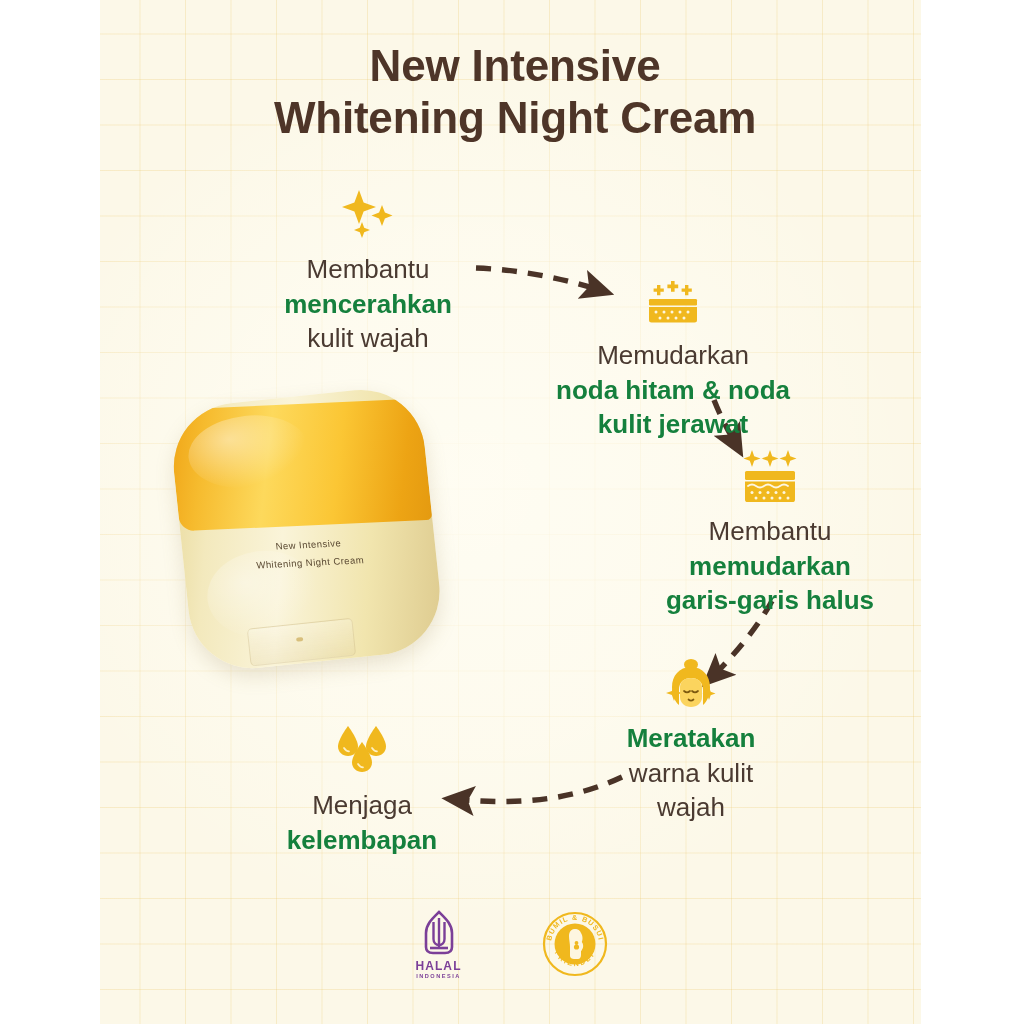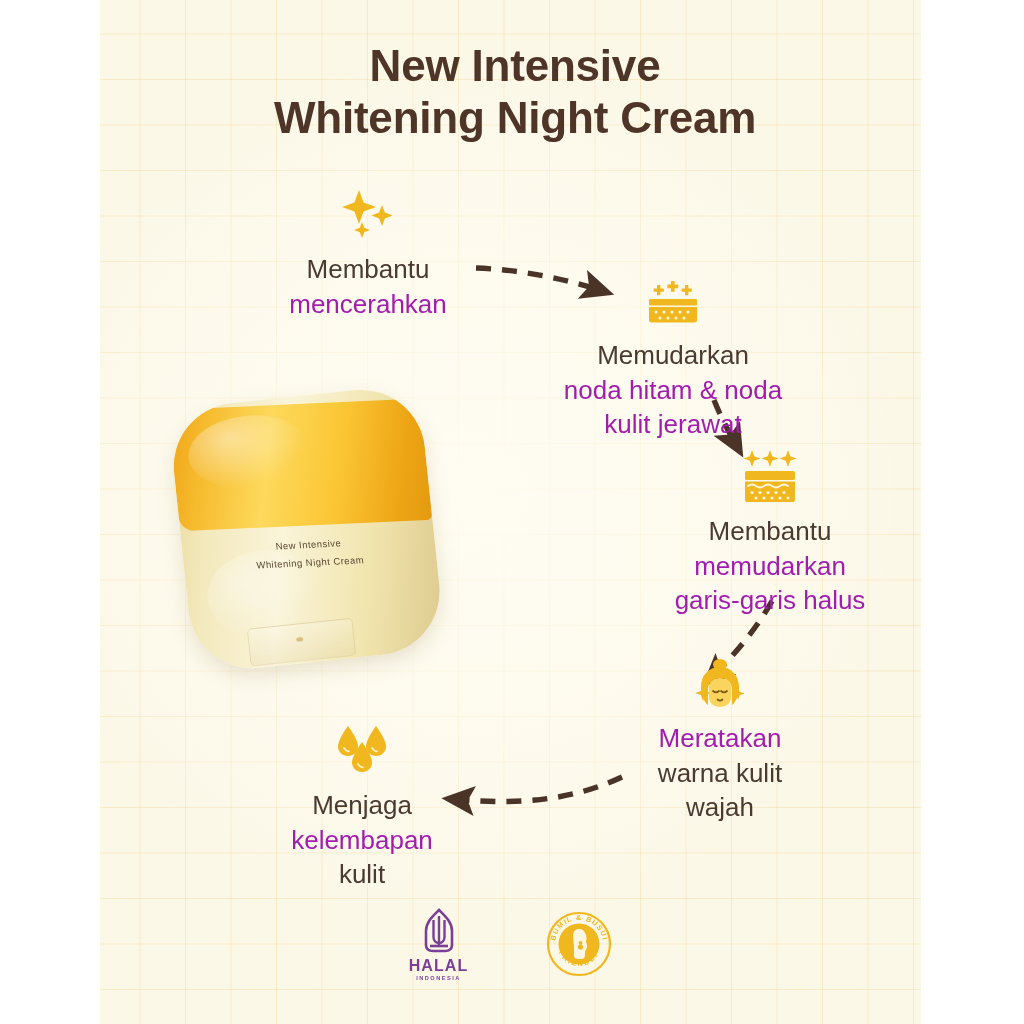--- a/index.html
+++ b/index.html
@@ -32,27 +32,27 @@
     text-align:center;color:#4e3528;
     font-size:44px;font-weight:bold;line-height:1.18;
     letter-spacing:-.2px;z-index:6;
   }
   #title .l2{display:block;}
 
   
   .feature{position:absolute;z-index:6;text-align:center;color:#50382b;}
   .feature .ico{height:56px;display:flex;align-items:flex-end;justify-content:center;margin-bottom:10px;}
   .feature .txt{font-size:26px;line-height:1.33;color:#4a3a31;}
-  .feature .txt b{font-weight:normal;color:#a21caf;}
+  .feature .txt b{font-weight:bold;color:#15803d;}
   .feature .txt .reg{font-weight:normal;}
 
   #f1{left:268px;top:186px;width:200px;}
   #f2{left:553px;top:272px;width:240px;}
   #f3{left:655px;top:448px;width:230px;}
-  #f4{left:625px;top:655px;width:190px;}
+  #f4{left:596px;top:655px;width:190px;}
   #f5{left:262px;top:722px;width:200px;text-align:center;}
 
   
   #product{position:absolute;left:163px;top:388px;width:290px;height:300px;z-index:5;}
   .jar{position:absolute;left:18px;top:8px;width:252px;height:272px;
        transform:rotate(-6deg);}
   .jar-shadow{position:absolute;left:30px;top:215px;width:230px;height:60px;
        background:radial-gradient(ellipse at center, rgba(180,160,110,.22) 0%, rgba(180,160,110,0) 70%);
        filter:blur(5px);}
   .jar-body{position:absolute;left:0;top:0;width:252px;height:266px;
@@ -73,21 +73,21 @@
   .jar-notch{position:absolute;left:56px;top:226px;width:104px;height:36px;
        border-radius:5px;background:linear-gradient(180deg,rgba(255,255,255,.22),rgba(210,190,140,.16));
        border:1px solid rgba(200,180,130,.35);}
   .jar-dot{position:absolute;left:104px;top:240px;width:7px;height:4px;border-radius:2px;background:#d8bf7c;}
 
   
   #logos{position:absolute;left:100px;top:898px;width:821px;height:92px;
          display:flex;align-items:center;justify-content:center;gap:78px;z-index:6;}
   .logo{display:flex;flex-direction:column;align-items:center;}
   .halal-cap{margin-top:1px;text-align:center;}
-  .halal-cap .h1{font-size:16px;font-weight:bold;color:#7b3f98;letter-spacing:1.1px;line-height:1;}
+  .halal-cap .h1{font-size:12px;font-weight:bold;color:#7b3f98;letter-spacing:1.1px;line-height:1;}
   .halal-cap .h2{font-size:5.6px;font-weight:bold;color:#7b3f98;letter-spacing:1.5px;margin-top:2px;line-height:1;}
 
   svg{display:block;}
 </style>
 </head>
 <body>
 
 <div id="poster">
 
   <div id="panel"></div>
@@ -130,20 +130,21 @@
     <div class="ico">
       <svg width="62" height="54" viewBox="0 0 62 54">
         <path d="M22,2 L26.6,14.4 L39,19 L26.6,23.6 L22,36 L17.4,23.6 L5,19 L17.4,14.4 Z" fill="#f0b81e"></path>
         <path d="M45,17 L47.9,24.6 L55.5,27.5 L47.9,30.4 L45,38 L42.1,30.4 L34.5,27.5 L42.1,24.6 Z" fill="#f0b81e"></path>
         <path d="M25,34 L27.2,39.8 L33,42 L27.2,44.2 L25,50 L22.8,44.2 L17,42 L22.8,39.8 Z" fill="#f0b81e"></path>
       </svg>
     </div>
     <div class="txt">
       <div class="reg">Membantu</div>
       <div><b>mencerahkan</b></div>
+      <div class="reg">kulit wajah</div>
     </div>
   </div>
 
   <div class="feature" id="f2">
     <div class="ico">
       <svg width="58" height="48" viewBox="0 0 58 48">
         <g fill="#f0b81e">
           <path d="M13,5 h3.4 v3.4 h3.4 v3.4 h-3.4 v3.4 H13 v-3.4 H9.6 V8.4 H13 Z"></path>
           <path d="M27,1 h3.6 v3.6 h3.6 v3.6 h-3.6 v3.6 H27 V8.2 h-3.6 V4.6 H27 Z"></path>
           <path d="M41,5 h3.4 v3.4 h3.4 v3.4 h-3.4 v3.4 H41 v-3.4 h-3.4 V8.4 H41 Z"></path>
@@ -240,21 +241,20 @@
         <g stroke="#fdf0c4" stroke-width="1.7" fill="none" stroke-linecap="round">
           <path d="M13,26 q2,3.2 5,3.4"></path>
           <path d="M41,26 q2,3.2 5,3.4"></path>
           <path d="M27,42 q2,3.2 5,3.4"></path>
         </g>
       </svg>
     </div>
     <div class="txt">
       <div class="reg">Menjaga</div>
       <div><b>kelembapan</b></div>
-      <div class="reg">kulit</div>
     </div>
   </div>
 
   <div id="logos">
 
     <div class="logo">
       <svg width="50" height="50" viewBox="0 0 50 50">
         <path d="M25,3 C31,9 38,15 38,24 L38,38 C38,42 35,44 31,44 L19,44 C15,44 12,42 12,38 L12,24 C12,15 19,9 25,3 Z" fill="none" stroke="#7b3f98" stroke-width="2.6"></path>
         <path d="M25,9 L25,39" stroke="#7b3f98" stroke-width="2.4"></path>
         <path d="M19.5,13 C19.5,13 19.5,22 19.5,30 C19.5,34 22,36 25,36" stroke="#7b3f98" stroke-width="2.4" fill="none"></path>

